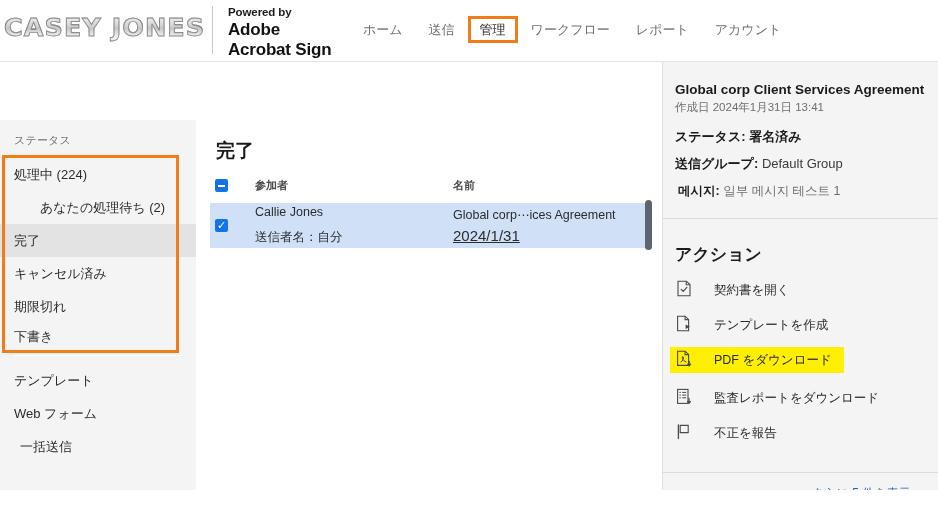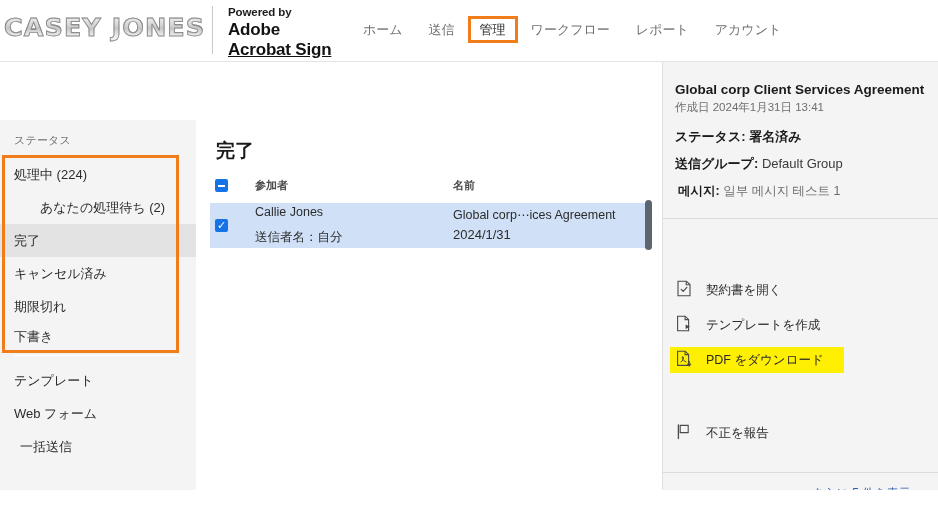--- a/index.html
+++ b/index.html
@@ -33,21 +33,21 @@
     text-shadow:0 1px 0 rgba(255,255,255,.6);
     white-space:nowrap;
     transform: scaleX(1.02);
   }
   #header-divider {
     position:absolute; left:212px; top:6px; width:1px; height:48px; background:#c9c9c9;
   }
   #powered-block { position:absolute; left:228px; top:6px; line-height:1.18; }
   #powered-by { font-size:11.5px; font-weight:bold; color:#1b1b1b; letter-spacing:-0.1px; }
   #adobe-line { font-size:17px; font-weight:bold; color:#111; letter-spacing:-0.2px; }
-  #acrobat-line { font-size:17px; font-weight:bold; color:#111; letter-spacing:-0.2px;text-decoration:underline; }
+  #acrobat-line { font-size:17px; font-weight:bold; color:#111; letter-spacing:-0.2px; }
 
   #mainnav { position:absolute; left:350px; top:13px; height:32px; display:flex; align-items:center; gap:0px; }
   .navitem {
     font-size:13px; color:#707070; padding:6px 13px; white-space:nowrap;
     cursor:pointer; line-height:1;font-family:Liberation Serif, serif;
   }
   .navitem.active {
     color:#2c2c2c; border:3px solid #f07d1a; padding:4px 9px; background:#fff;
   }
 
@@ -115,21 +115,21 @@
   #th-name { position:absolute; left:243px; top:3px; font-size:11px; font-weight:bold; color:#4a4a4a; }
 
   #row-0 {
     position:absolute; left:210px; top:203px; width:442px; height:45px;
     background:#cfe0f7; cursor:pointer;
   }
   #row-chk { position:absolute; left:5px; top:16px; }
   #row-participant { position:absolute; left:45px; top:2px; font-size:12.5px; color:#2c2c2c; }
   #row-sender { position:absolute; left:45px; top:26px; font-size:12.5px; color:#2c2c2c; }
   #row-name { position:absolute; left:243px; top:4px; font-size:12.5px; color:#2c2c2c; white-space:nowrap; }
-  #row-date { position:absolute; left:243px; top:24px; font-size:13px; color:#2c2c2c; }
+  #row-date { position:absolute; left:243px; top:24px; font-size:15px; color:#2c2c2c;text-decoration:underline; }
   #list-scrollbar {
     position:absolute; left:645px; top:200px; width:7px; height:50px;
     background:#5c6670; border-radius:4px; cursor:pointer;
   }
 
   
   #rightpanel {
     position:absolute; left:662px; top:62px; width:276px; height:428px;
     background:#f4f4f4; border-left:1px solid #e0e0e0;
   }
@@ -145,21 +145,21 @@
   #rp-message-row { position:absolute; left:678px; top:183px; font-size:12.5px; white-space:nowrap; }
   .rp-key { font-weight:bold; color:#1b1b1b; }
   .rp-val { color:#3a3a3a; }
   .rp-val-gray { color:#6e6e6e; }
   #rp-sep { position:absolute; left:662px; top:218px; width:276px; height:1px; background:#dcdcdc; }
   #rp-actions-title {
     position:absolute; left:675px; top:243px; font-size:17px; font-weight:bold; color:#1b1b1b;
   }
   .action-item {
     position:absolute; left:670px; width:180px; height:26px;
-    display:flex; align-items:center; gap:14px; padding-left:6px; cursor:pointer;
+    display:flex; align-items:center; gap:22px; padding-left:6px; cursor:pointer;
   }
   .action-item.highlight { background:#ffef00; }
   .action-label { font-size:12.5px; color:#2c2c2c; white-space:nowrap; }
   #show-more {
     position:absolute; left:812px; top:453px; font-size:12px; color:#2a5db0; cursor:pointer;
     text-decoration:none;
     margin-top:32px;
   }
   #rp-bottom-sep { position:absolute; left:662px; top:472px; width:276px; height:1px; background:#dcdcdc; }
   #bottom-strip { position:absolute; left:0; top:490px; width:938px; height:22px; background:#fff; }
@@ -303,20 +303,21 @@
     <span class="rp-key">送信グループ:</span>
     <span class="rp-val">Default Group</span>
   </div>
 
   <div id="rp-message-row">
     <span class="rp-key">메시지:</span>
     <span class="rp-val-gray">일부 메시지 테스트 1</span>
   </div>
 
   <div id="rp-sep"></div>
+  <div id="rp-actions-title">アクション</div>
 
   <div class="action-item" style="top:277px;">
     <span>
       <svg width="16" height="17" viewBox="0 0 16 17" aria-hidden="true">
         <path d="M2 1.2 h8.4 L14 4.6 V15.8 H2 Z" fill="none" stroke="#4a4a4a" stroke-width="1.1"></path>
         <path d="M10.2 1.3 V4.8 H13.9" fill="none" stroke="#4a4a4a" stroke-width="1.1"></path>
         <path d="M5.2 9.3 L7.2 11.3 L10.8 7.3" fill="none" stroke="#4a4a4a" stroke-width="1.2" stroke-linecap="round" stroke-linejoin="round"></path>
       </svg>
     </span>
     <span class="action-label">契約書を開く</span>
@@ -338,20 +339,35 @@
       <svg width="16" height="17" viewBox="0 0 16 17" aria-hidden="true">
         <path d="M1.6 1.2 h7.6 L12.6 4.4 V15.4 H1.6 Z" fill="none" stroke="#4a4a4a" stroke-width="1.1"></path>
         <path d="M9.1 1.3 V4.6 H12.5" fill="none" stroke="#4a4a4a" stroke-width="1.1"></path>
         <path d="M4.6 12.2 c2.2-1.2 3.2-3.6 2.8-5 c-0.4-1.2 -1.6-0.6 -1.1 1 c0.5 1.7 2.4 3.6 4 3.7" fill="none" stroke="#4a4a4a" stroke-width="1"></path>
         <path d="M13.2 11.3 V15.6 M11.7 14.1 L13.2 15.8 L14.7 14.1" fill="none" stroke="#4a4a4a" stroke-width="1.2" stroke-linecap="round"></path>
       </svg>
     </span>
     <span class="action-label">PDF をダウンロード</span>
   </div>
 
+  <div class="action-item" style="top:385px;">
+    <span>
+      <svg width="16" height="17" viewBox="0 0 16 17" aria-hidden="true">
+        <rect x="1.6" y="1.4" width="10.4" height="14" fill="none" stroke="#4a4a4a" stroke-width="1.1"></rect>
+        <line x1="3.4" y1="4.4" x2="4.8" y2="4.4" stroke="#4a4a4a" stroke-width="1"></line>
+        <line x1="6.2" y1="4.4" x2="10.2" y2="4.4" stroke="#4a4a4a" stroke-width="1"></line>
+        <line x1="3.4" y1="7.1" x2="4.8" y2="7.1" stroke="#4a4a4a" stroke-width="1"></line>
+        <line x1="6.2" y1="7.1" x2="10.2" y2="7.1" stroke="#4a4a4a" stroke-width="1"></line>
+        <line x1="3.4" y1="9.8" x2="4.8" y2="9.8" stroke="#4a4a4a" stroke-width="1"></line>
+        <line x1="6.2" y1="9.8" x2="10.2" y2="9.8" stroke="#4a4a4a" stroke-width="1"></line>
+        <path d="M13 10.4 V15 M11.6 13.5 L13 15.2 L14.4 13.5" fill="none" stroke="#4a4a4a" stroke-width="1.2" stroke-linecap="round"></path>
+      </svg>
+    </span>
+    <span class="action-label">監査レポートをダウンロード</span>
+  </div>
 
   <div class="action-item" style="top:420px;">
     <span>
       <svg width="16" height="17" viewBox="0 0 16 17" aria-hidden="true">
         <line x1="2.4" y1="1.8" x2="2.4" y2="15.6" stroke="#4a4a4a" stroke-width="1.3" stroke-linecap="round"></line>
         <path d="M4.2 2.4 h8 v7.2 h-8 Z" fill="none" stroke="#4a4a4a" stroke-width="1.1"></path>
       </svg>
     </span>
     <span class="action-label">不正を報告</span>
   </div>

